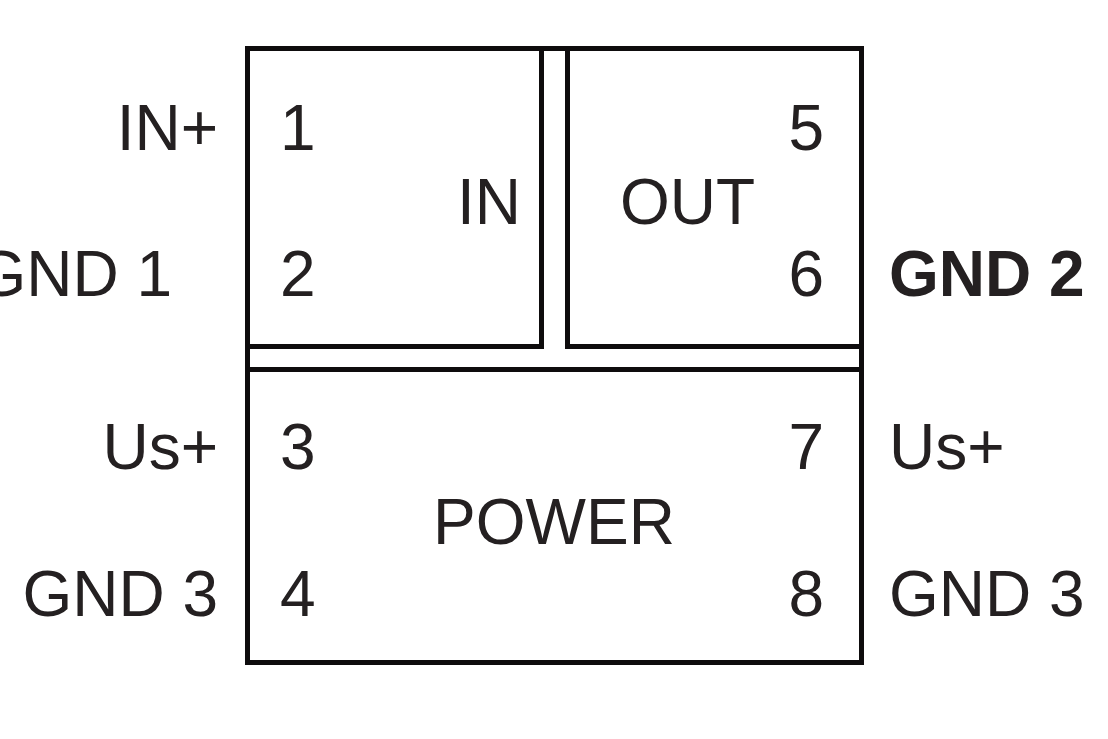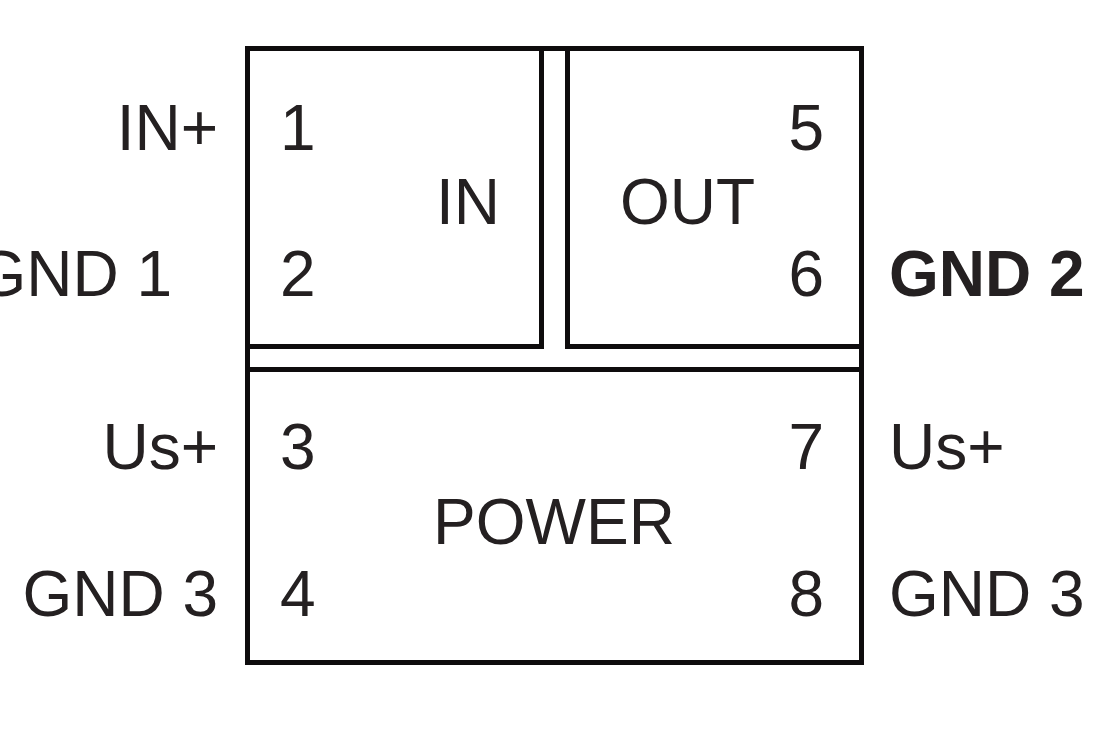--- a/index.html
+++ b/index.html
@@ -58,21 +58,21 @@
   #ext2 { right: 936px; top: 272px; }
   #ext3 { right: 890px; top: 445px; }
   #ext4 { right: 890px; top: 592px; }
   
   #ext5 { left: 889px; top: 126px; }
   #ext6 { left: 889px; top: 272px; font-weight: bold; }
   #ext7 { left: 889px; top: 445px; }
   #ext8 { left: 889px; top: 592px; }
 
   
-  #in-name    { right: 608px; top: 200px; }
+  #in-name    { right: 587px; top: 200px; }
   #out-name   { left: 620px;  top: 200px; }
   #power-name { left: 554px;  top: 520px; }
 </style>
 </head>
 <body>
 
 <div id="stage">
 
   <div class="box" id="outer-frame"></div>
   <div class="box" id="in-box"></div>

